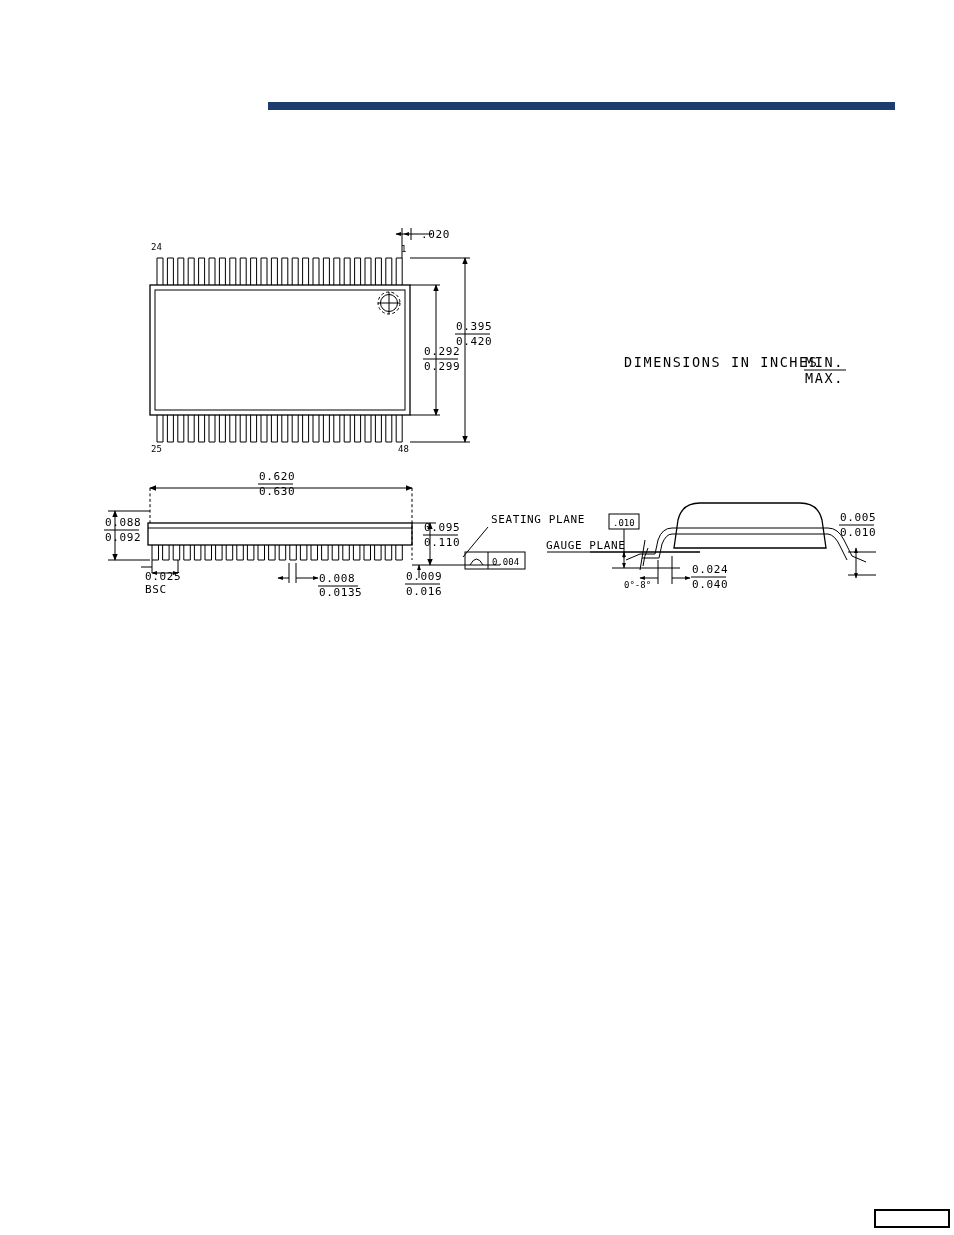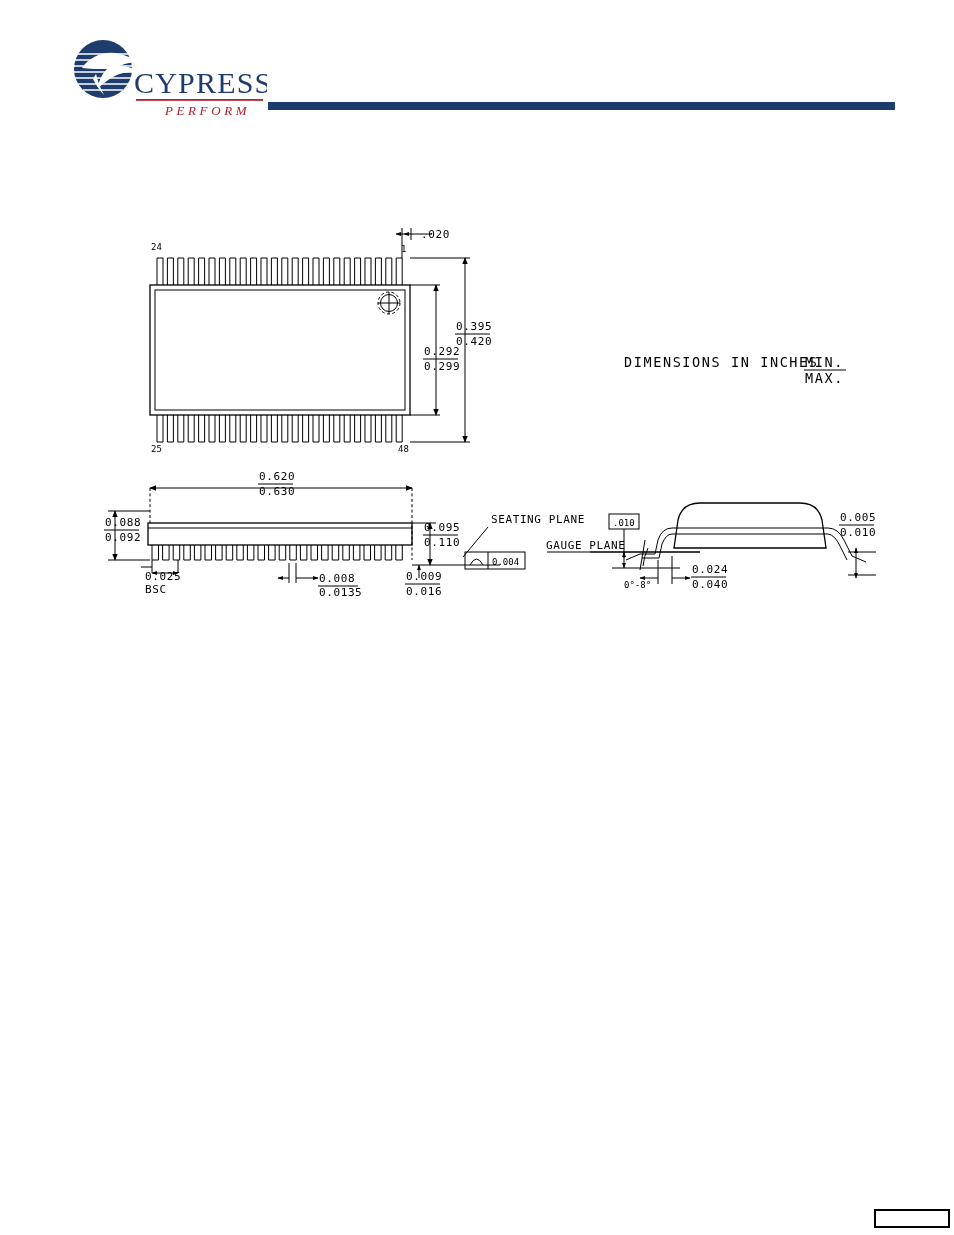--- a/index.html
+++ b/index.html
@@ -72,47 +72,20 @@
     text-align: center;
     color: #000000;
   }
 </style>
 </head>
 <body>
 
 <div class="page">
 
   <div class="header">
-    <div class="logo-wrap">
-      <svg class="logo-svg" width="205" height="85" viewBox="0 0 205 85" xmlns="http://www.w3.org/2000/svg">
-
-        <g>
-          <circle cx="41" cy="31" r="29" fill="#1f3c6e"></circle>
-          <g stroke="#ffffff" stroke-width="1.6" fill="none">
-            <path d="M14 16 H68"></path>
-            <path d="M12 22 H70"></path>
-            <path d="M12 28 H70"></path>
-            <path d="M12 34 H70"></path>
-            <path d="M13 40 H69"></path>
-            <path d="M16 46 H66"></path>
-            <path d="M21 52 H61"></path>
-          </g>
-
-          <path d="M20 30 C28 18 44 12 58 16 C66 18 72 21 78 24 C70 24 64 25 58 28 C66 28 74 31 80 35
-                   C70 33 62 34 55 37 C48 40 42 45 36 50 C37 42 40 36 45 31 C36 31 27 31 20 30 Z" fill="#ffffff"></path>
-          <path d="M34 36 C36 43 38 50 42 57 C38 53 34 47 31 41 Z" fill="#ffffff"></path>
-        </g>
-
-        <text x="72" y="55" font-family="'Liberation Serif', serif" font-size="30" letter-spacing="1.2" fill="#1f3c6e">CYPRESS</text>
-
-        <rect x="74" y="61" width="127" height="1.8" fill="#b32028"></rect>
-
-        <text x="103" y="77" font-family="'Liberation Serif', serif" font-size="13" letter-spacing="3.6" fill="#b32028" font-style="italic">PERFORM</text>
-      </svg>
-    </div>
     <div class="header-rule"></div>
   </div>
 
   <div class="drawing">
     <svg width="954" height="1235" viewBox="0 0 954 1235" xmlns="http://www.w3.org/2000/svg">
       <defs>
         <style>
           .ln   { stroke:#000; stroke-width:1.3; fill:none; }
           .lnT  { stroke:#000; stroke-width:1.0; fill:none; }
           .lnH  { stroke:#000; stroke-width:1.8; fill:none; }

